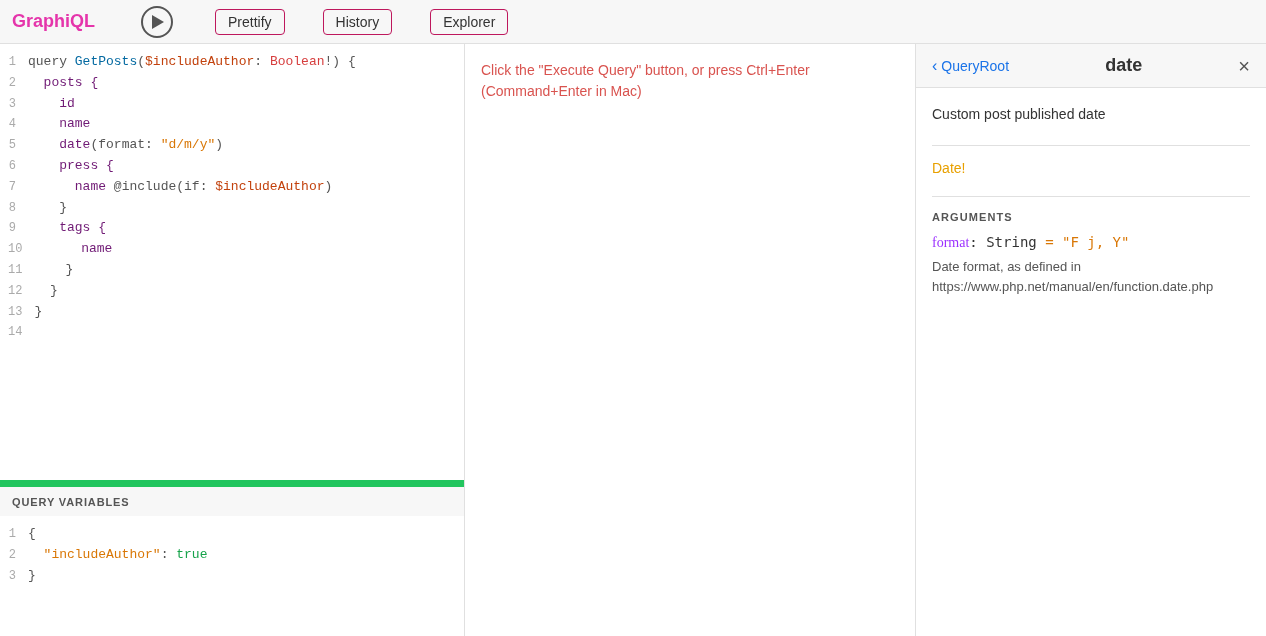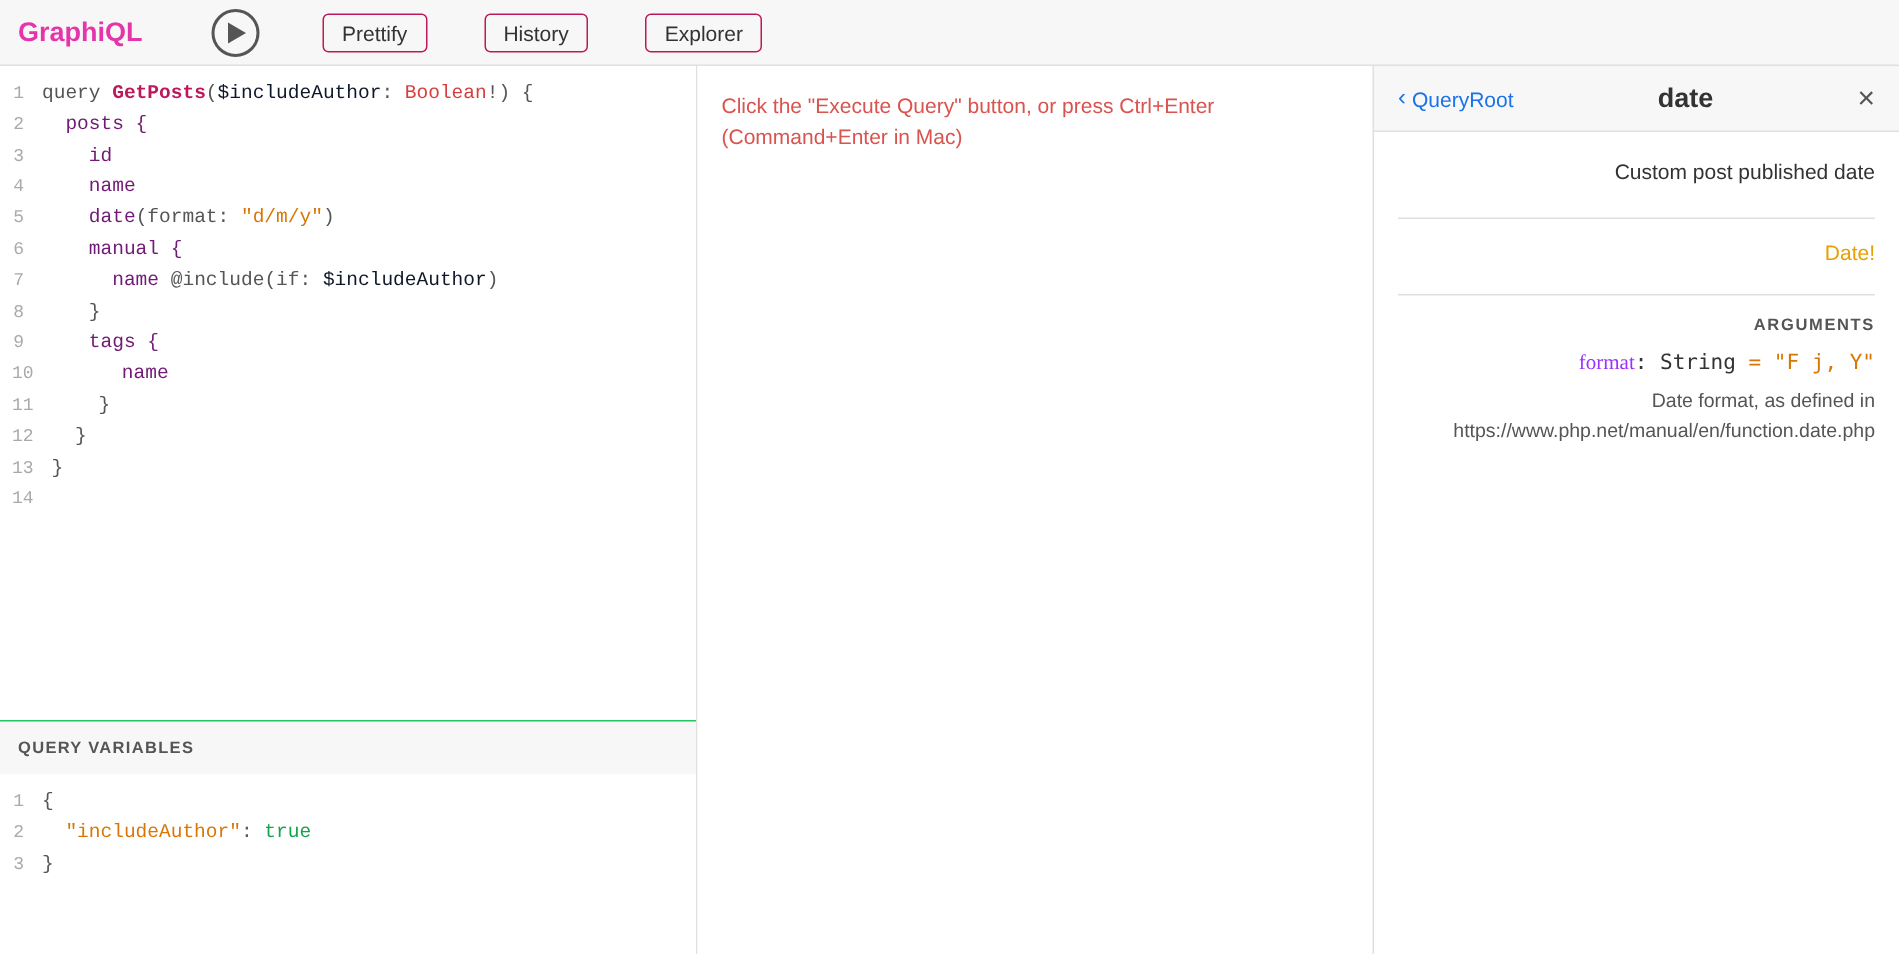--- a/index.html
+++ b/index.html
@@ -97,34 +97,34 @@
       padding-right: 12px;
       padding-left: 8px;
       user-select: none;
       font-size: 12px;
       padding-top: 1px;
     }
     .line-content {
       flex: 1;
       white-space: pre;
     }
-    .kw-name { color: #be185d; font-weight: bold; }
+    .kw-name { color: #0369a1; font-weight: normal; }
     .kw-type { color: #d63d3d; }
-    .kw-var { color: #0f172a; }
+    .kw-var { color: #c2410c; }
     .kw-field { color: #701a75; }
     .kw-string { color: #d97706; }
     .kw-directive { color: #555; }
     .kw-bool { color: #16a34a; }
     .kw-punct { color: #555; }
     .kw-keyword { color: #555; }
 
     
     .query-vars-header {
       background: #f7f7f7;
-      border-top: 1px solid #22c55e;
+      border-top: 7px solid #22c55e;
       padding: 8px 12px;
       font-size: 11px;
       font-weight: 600;
       letter-spacing: 0.08em;
       color: #555;
       text-transform: uppercase;
       height: 36px;
       display: flex;
       align-items: center;
     }
@@ -194,21 +194,20 @@
       font-size: 20px;
       color: #555;
       background: none;
       border: none;
       line-height: 1;
     }
     .docs-body {
       padding: 16px;
       overflow: auto;
       flex: 1;
-      text-align: right;
     }
     .docs-description {
       font-size: 14px;
       color: #333;
       margin-bottom: 20px;
       line-height: 1.5;
     }
     .docs-section-title {
       font-size: 11px;
       font-weight: 700;
@@ -282,21 +281,21 @@
         <div class="code-line">
           <span class="line-num">4</span>
           <span class="line-content"><span class="kw-field">    name</span></span>
         </div>
         <div class="code-line">
           <span class="line-num">5</span>
           <span class="line-content"><span class="kw-field">    date</span><span class="kw-punct">(format: </span><span class="kw-string">"d/m/y"</span><span class="kw-punct">)</span></span>
         </div>
         <div class="code-line">
           <span class="line-num">6</span>
-          <span class="line-content"><span class="kw-field">    manual {</span></span>
+          <span class="line-content"><span class="kw-field">    press {</span></span>
         </div>
         <div class="code-line">
           <span class="line-num">7</span>
           <span class="line-content"><span class="kw-field">      name </span><span class="kw-directive">@include</span><span class="kw-punct">(if: </span><span class="kw-var">$includeAuthor</span><span class="kw-punct">)</span></span>
         </div>
         <div class="code-line">
           <span class="line-num">8</span>
           <span class="line-content"><span class="kw-punct">    }</span></span>
         </div>
         <div class="code-line">

